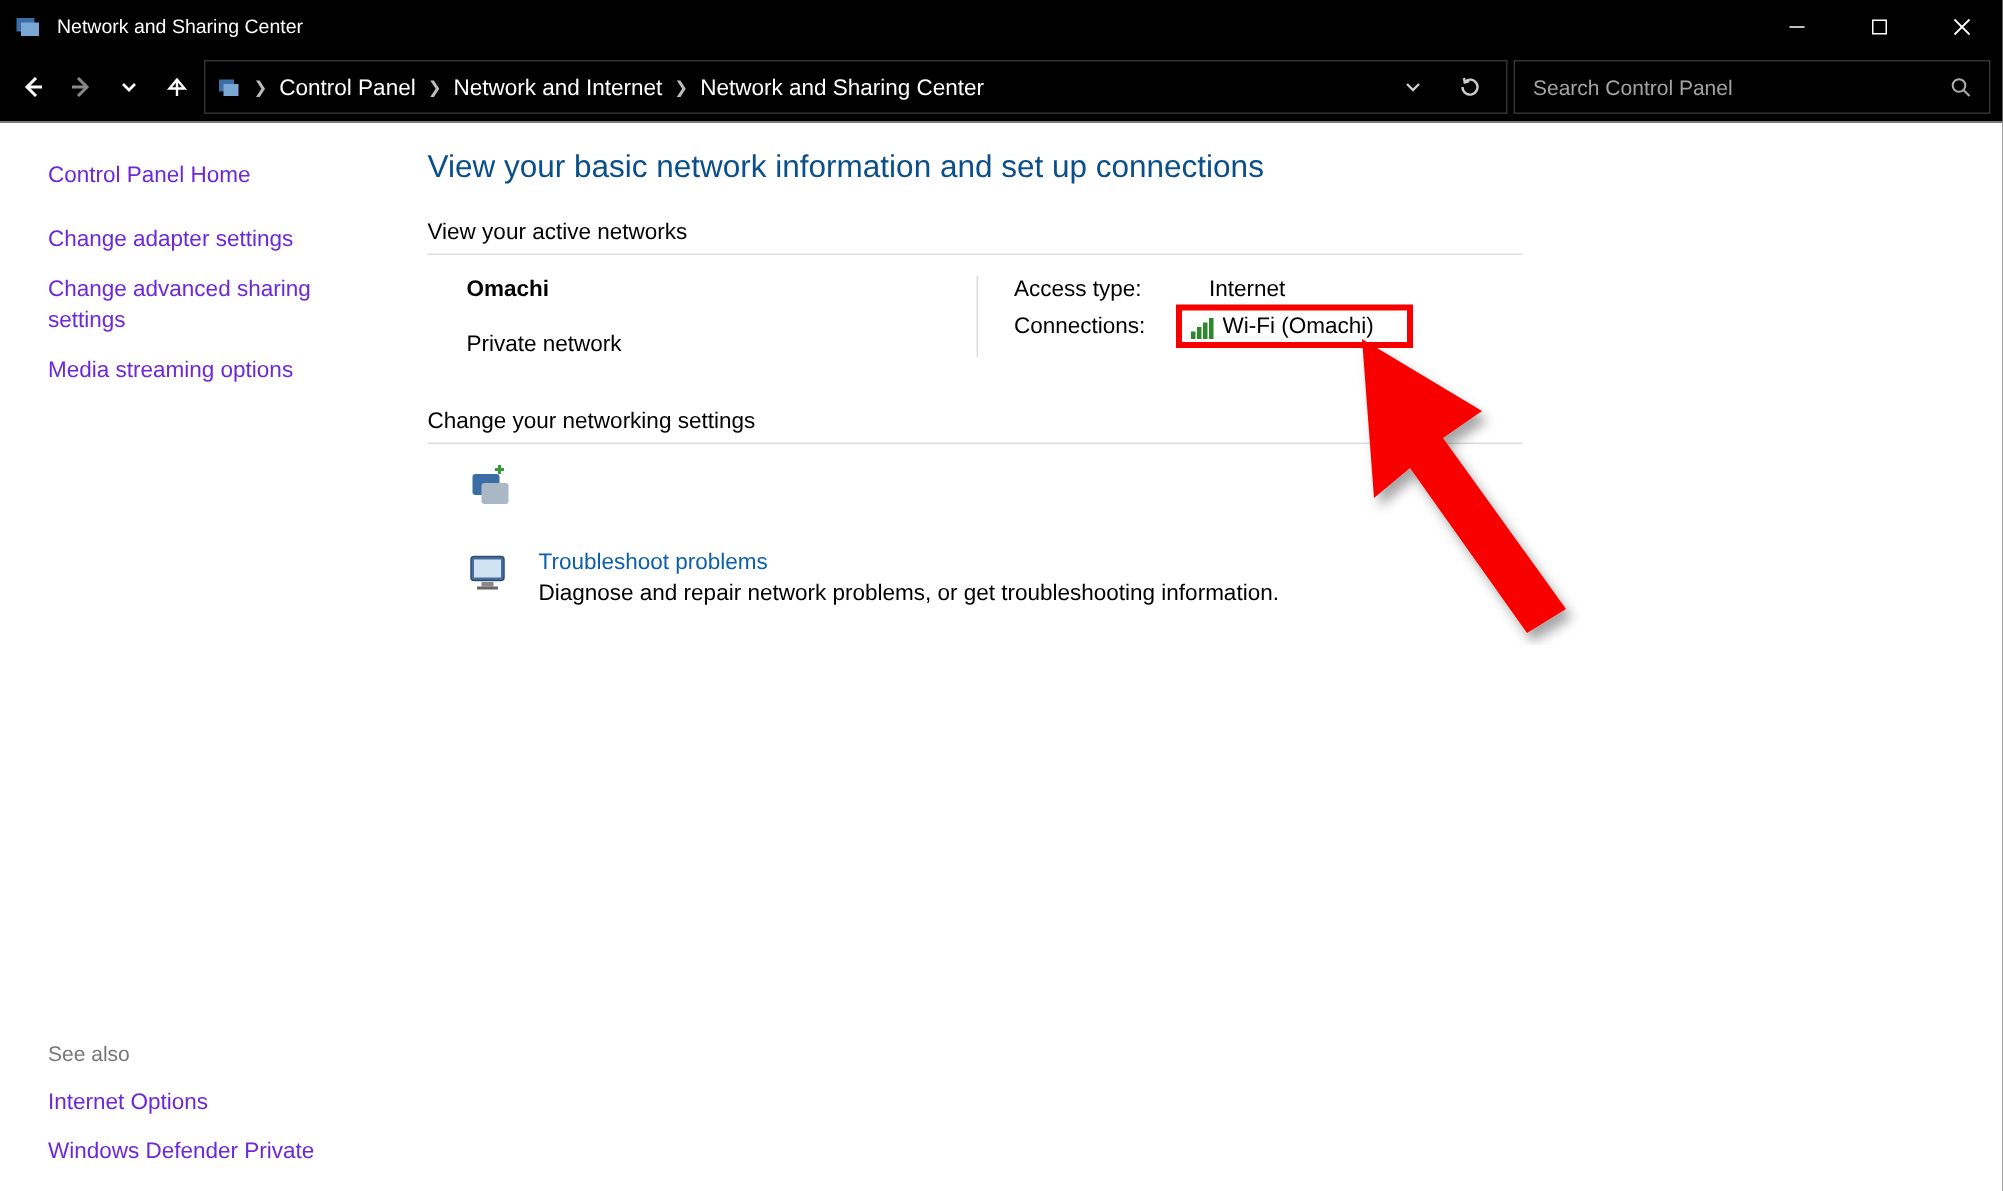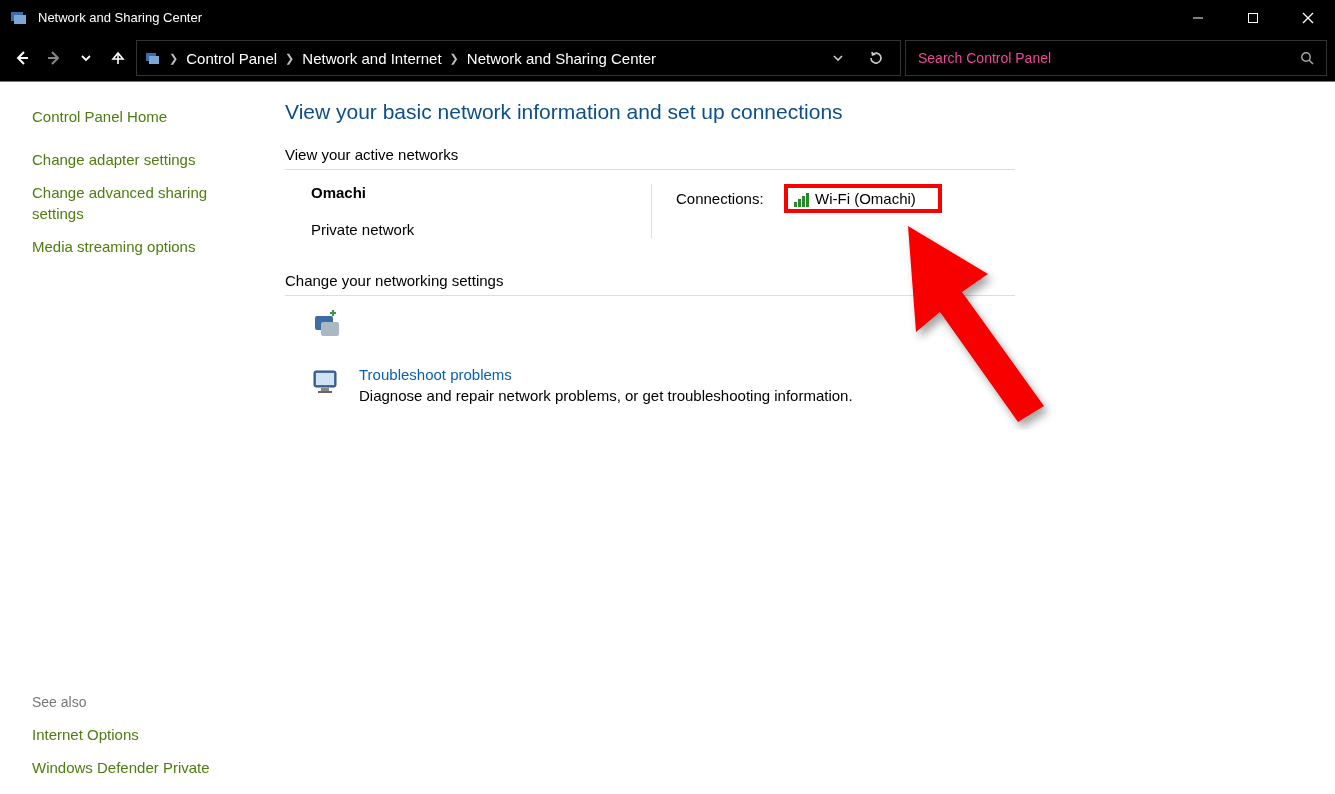--- a/index.html
+++ b/index.html
@@ -61,45 +61,45 @@
     align-items: center;
     padding: 0 8px;
     color: #fff;
     gap: 8px;
   }
   .bc-sep { color: #bbb; font-size: 11px; }
   .bc-item { color: #fff; font-size: 15px; }
   .loc-right { margin-left: auto; display:flex; gap:24px; align-items:center; padding-right:8px;}
   .loc-icon { width:16px; height:16px; }
   .searchbox {
-    width: 422px;
+    width: 318px;
     border: 1px solid #333;
     height: 36px;
     display: flex;
     align-items: center;
     padding: 0 12px;
-    color: #ec4899;
+    color: #a3a3a3;
     justify-content: space-between;
   }
   
   .content {
     background: #fff;
     height: calc(794px - 35px - 46px);
     display: flex;
     border-top: 1px solid #777;
   }
   .sidebar {
     width: 265px;
     padding: 24px 18px 18px 32px;
     display: flex;
     flex-direction: column;
     position: relative;
   }
   .sidebar a.side-link {
-    color: #4d7c0f;
+    color: #6d28d9;
     margin-bottom: 22px;
     font-size: 15px;
     line-height: 1.4;
     text-decoration: none;
     display: block;
   }
   .sidebar a.side-link.compact { margin-bottom: 12px; }
   .see-also-block {
     position: absolute;
     bottom: 4px;
@@ -283,20 +283,24 @@
     <div class="page-title">View your basic network information and set up connections</div>
 
     <div class="section-head">View your active networks</div>
 
     <div class="active-net">
       <div class="net-left">
         <div class="net-name">Omachi</div>
         <div class="net-kind">Private network</div>
       </div>
       <div class="net-right">
+        <div class="kv-row">
+          <span class="kv-key">Access type:</span>
+          <span class="kv-val" style="padding-left:30px">Internet</span>
+        </div>
         <div class="kv-row">
           <span class="kv-key">Connections:</span>
           <span class="conn-link">
             <span class="wifi-bars">
                 <span></span>
                 <span></span>
                 <span></span>
                 <span></span>
               </span>
             <span>Wi-Fi (Omachi)</span>

